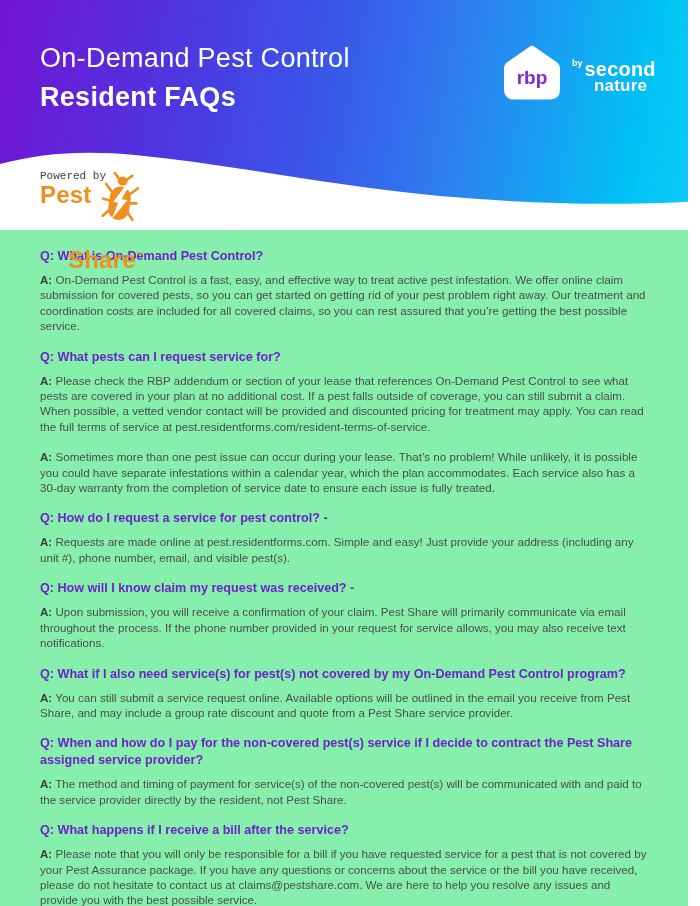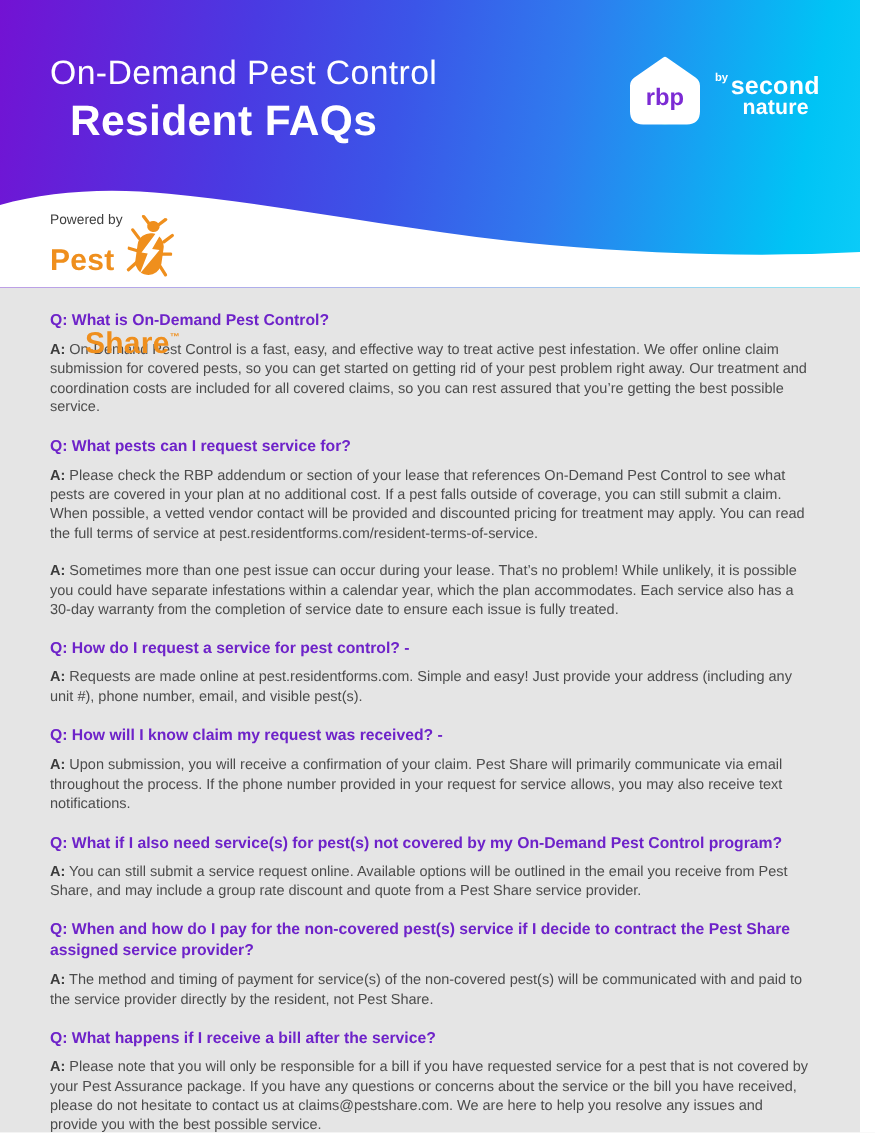--- a/index.html
+++ b/index.html
@@ -1,38 +1,38 @@
 <!DOCTYPE html>
 <html><head>
 <meta charset="utf-8">
 <style>
   html,body{margin:0;padding:0;background:#ffffff;}
   body{width:700px;height:906px;font-family:"Liberation Sans",sans-serif;-webkit-font-smoothing:antialiased;}
-  .page{position:relative;width:688px;height:906px;background:#e5e5e5;overflow:hidden;}
+  .page{position:relative;width:688px;height:906px;background:#86efac;overflow:hidden;}
 
   
   .hero{position:relative;width:700px;height:230px;
     background:linear-gradient(100deg,#7312d3 0%,#4a3ae2 28%,#3b55e8 45%,#2f7bee 63%,#00c4f5 90%,#0ecdf8 100%);}
   .hero-wave{position:absolute;left:0;top:0;width:700px;height:230px;z-index:1;display:block;}
   .hero-titles{position:absolute;left:40px;top:38px;z-index:2;color:#ffffff;}
   .title-line1{font-size:27px;font-weight:400;letter-spacing:.3px;line-height:40px;}
-  .title-line2{font-size:34px;font-weight:700;letter-spacing:.3px;line-height:38px;margin-left:16px;}
+  .title-line2{font-size:27px;font-weight:700;letter-spacing:.3px;line-height:38px;}
 
   
   .brand{position:absolute;left:500px;top:42px;z-index:2;display:flex;align-items:center;}
   .rbp-badge{position:relative;width:64px;height:64px;text-align:center;}
   .rbp-badge svg{display:block;}
   .by-sn{margin-left:8px;color:#ffffff;line-height:15px;}
   .by-sn .by{font-size:9px;font-weight:700;vertical-align:10px;margin-right:2px;}
   .by-sn .sn1{font-size:20px;font-weight:700;letter-spacing:.2px;}
   .by-sn .sn2{font-size:17px;font-weight:700;letter-spacing:.2px;margin-left:22px;}
 
   
   .powered{position:absolute;left:40px;top:170px;z-index:3;width:150px;}
-  .powered-label{font-size:11px;color:#3d3d3d;margin-bottom:16px;}
+  .powered-label{font-size:11px;color:#3d3d3d;margin-bottom:2px;font-family:Liberation Mono, monospace;}
   .ps-line1{font-size:24px;font-weight:700;color:#ef8f1d;line-height:21px;letter-spacing:.2px;}
   .ps-line2{font-size:24px;font-weight:700;color:#ef8f1d;line-height:21px;margin-left:28px;letter-spacing:.2px;margin-top:40px;}
   .ps-tm{font-size:8px;vertical-align:10px;font-weight:700;}
   .bug{position:absolute;left:62px;top:3px;transform:rotate(8deg);}
 
   
   .faqs{padding:18px 40px 0 40px;}
   .faq{margin:0;}
   .q{font-size:12.6px;font-weight:700;color:#6e23c9;margin:0 0 7px 0;line-height:1.35;max-width:624px;}
   .a{font-size:11.6px;color:#4c4c4c;margin:0 0 15px 0;line-height:1.33;max-width:624px;}

